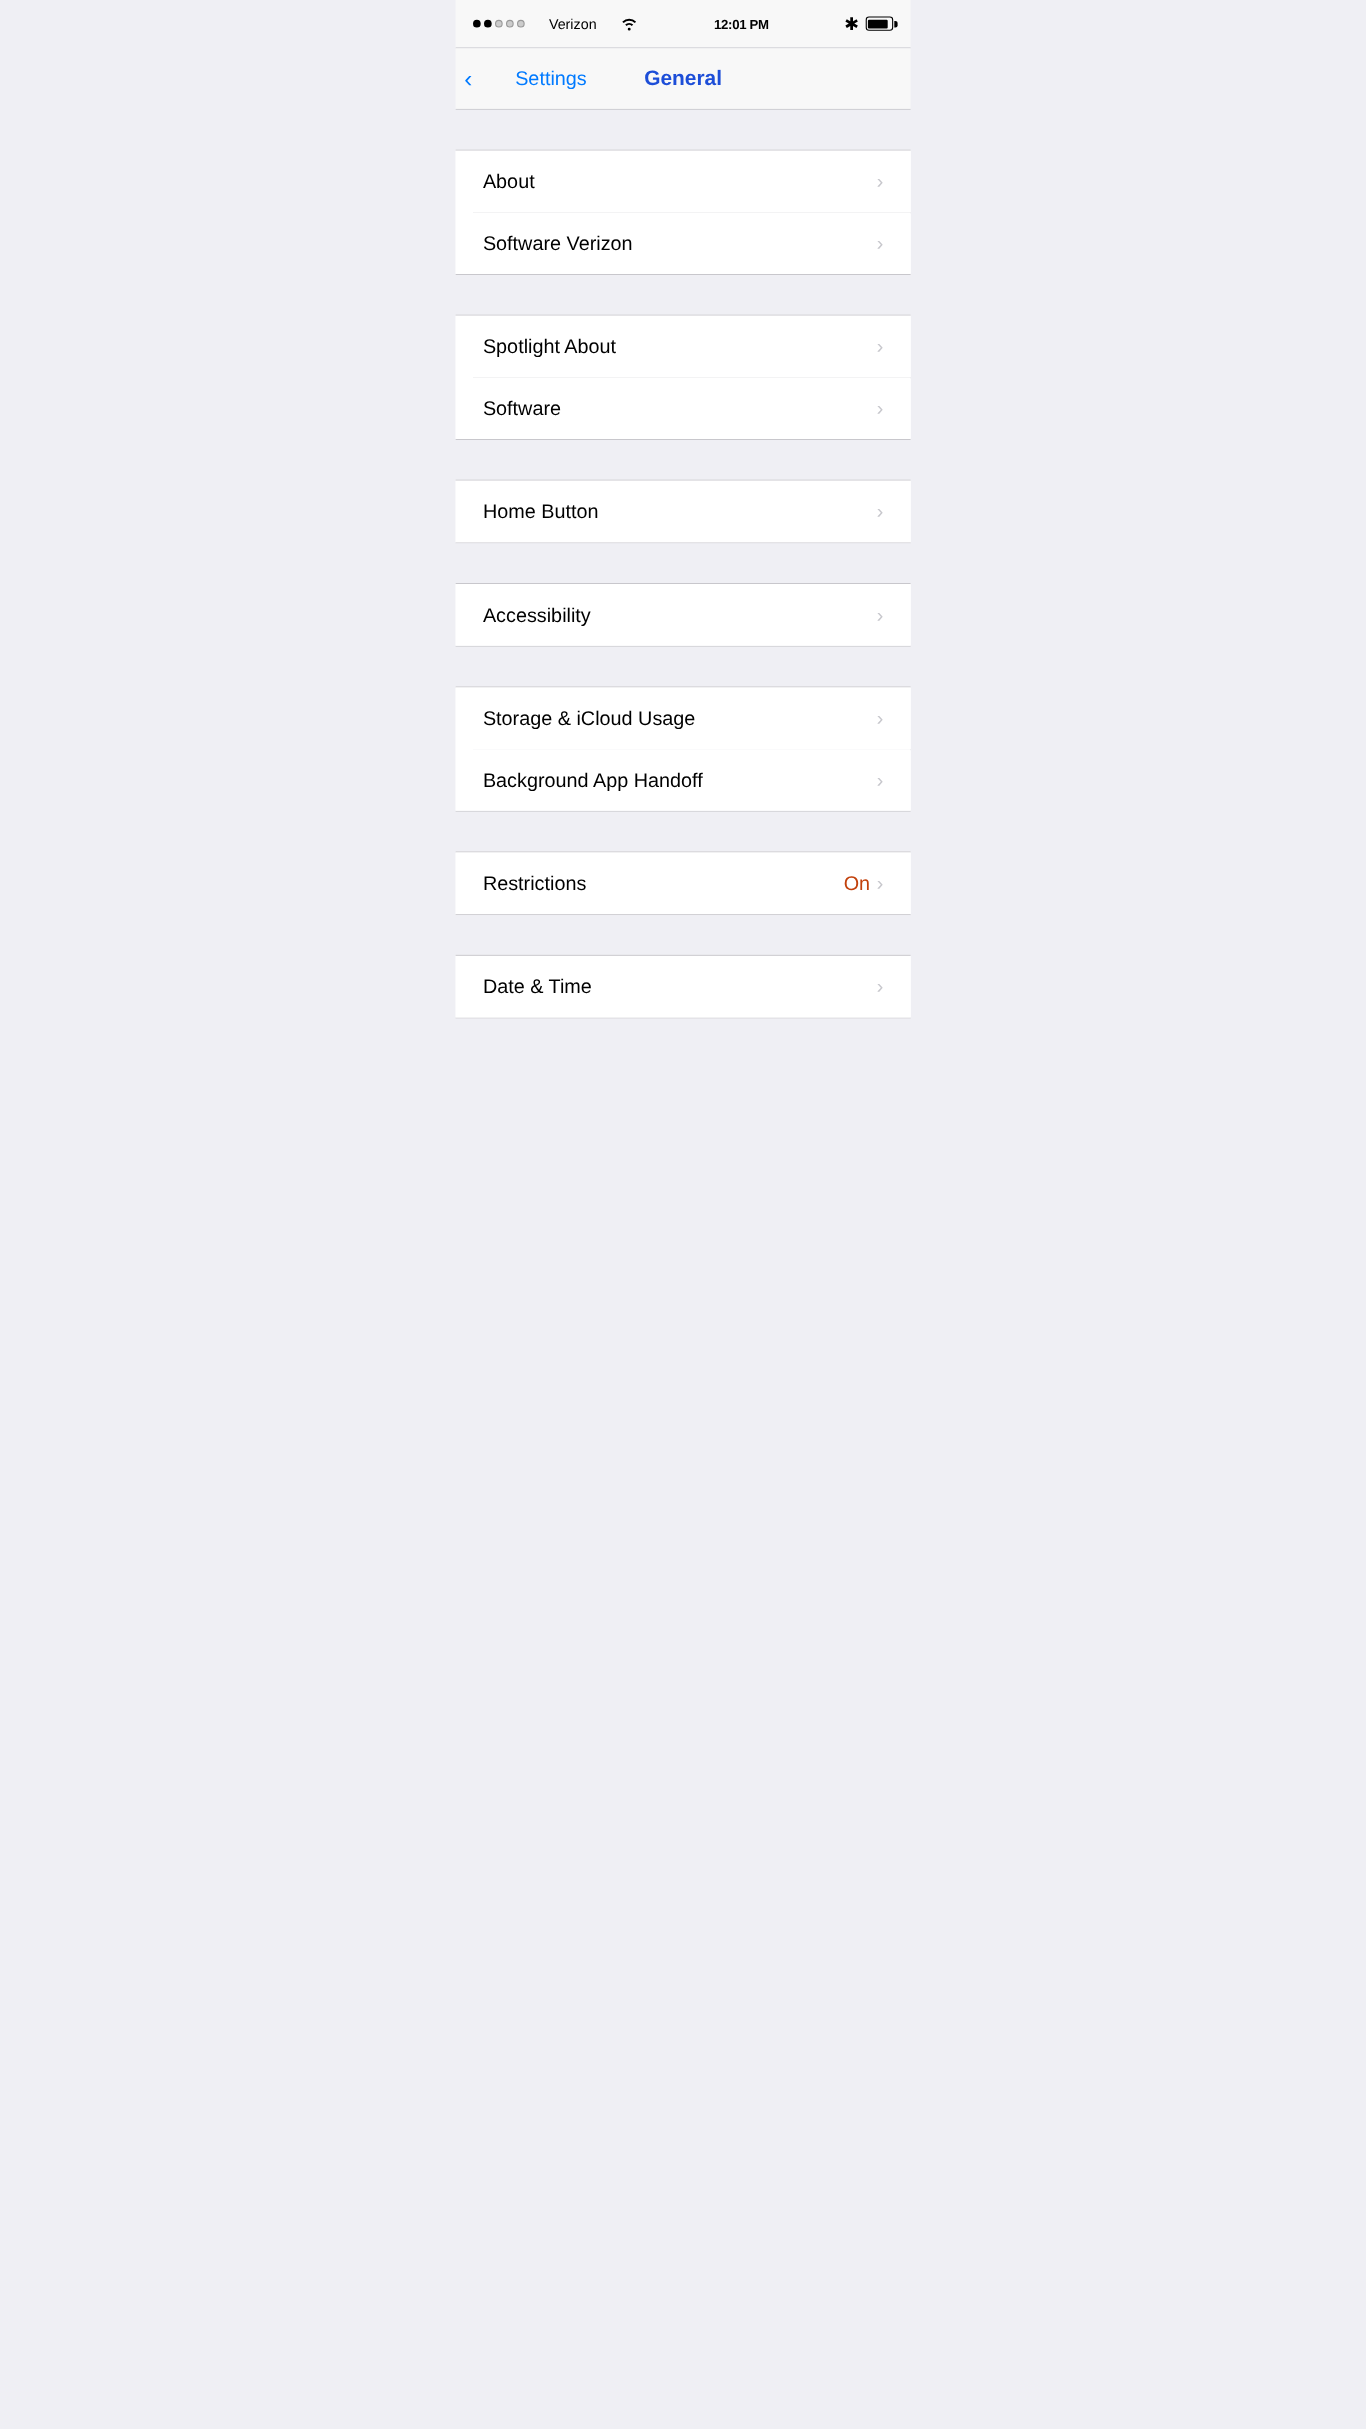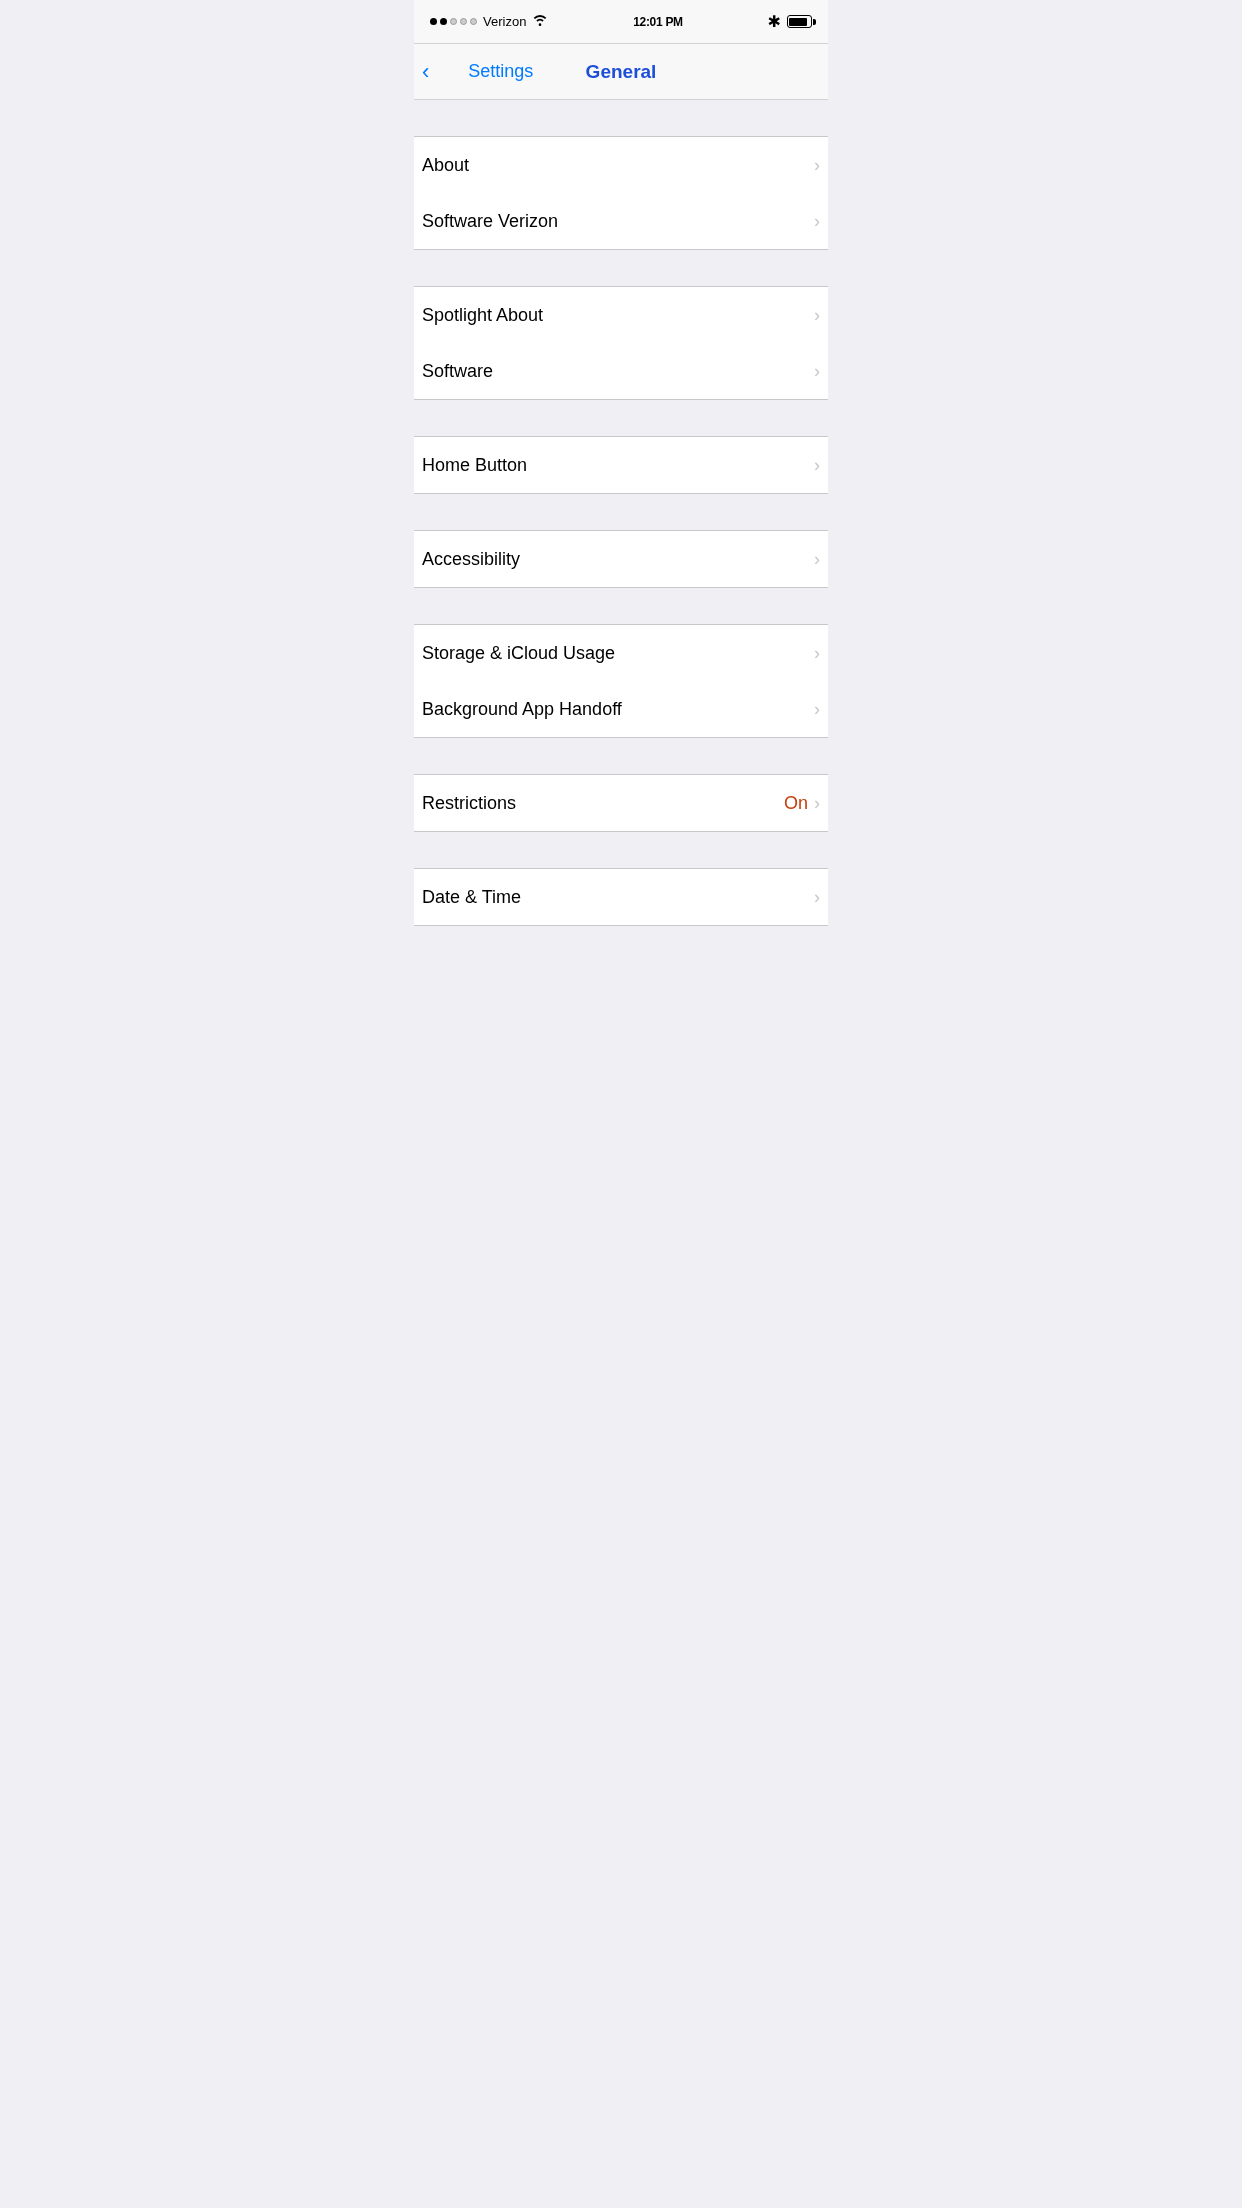--- a/index.html
+++ b/index.html
@@ -25,21 +25,22 @@
       height: 44px;
       display: flex;
       align-items: center;
       justify-content: space-between;
       padding: 0 16px;
       border-bottom: 1px solid #d1d1d6;
     }
 
     .status-left {
       display: flex;
-      gap: 6px;
+      align-items: center;
+      gap: 22px;
       font-size: 13px;
       font-weight: 500;
     }
 
     .signal-dots {
       display: flex;
       gap: 3px;
       align-items: center;
     }
 
@@ -154,21 +155,21 @@
       background: #fff;
       border-top: 1px solid #c8c7cc;
       border-bottom: 1px solid #c8c7cc;
     }
 
     .settings-row {
       display: flex;
       align-items: center;
       justify-content: space-between;
       min-height: 56px;
-      padding: 0 8px;
+      padding: 0 25px;
       background: #fff;
       position: relative;
       cursor: pointer;
     }
 
     .settings-row:not(:last-child)::after {
       content: '';
       position: absolute;
       bottom: 0;
       left: 16px;

